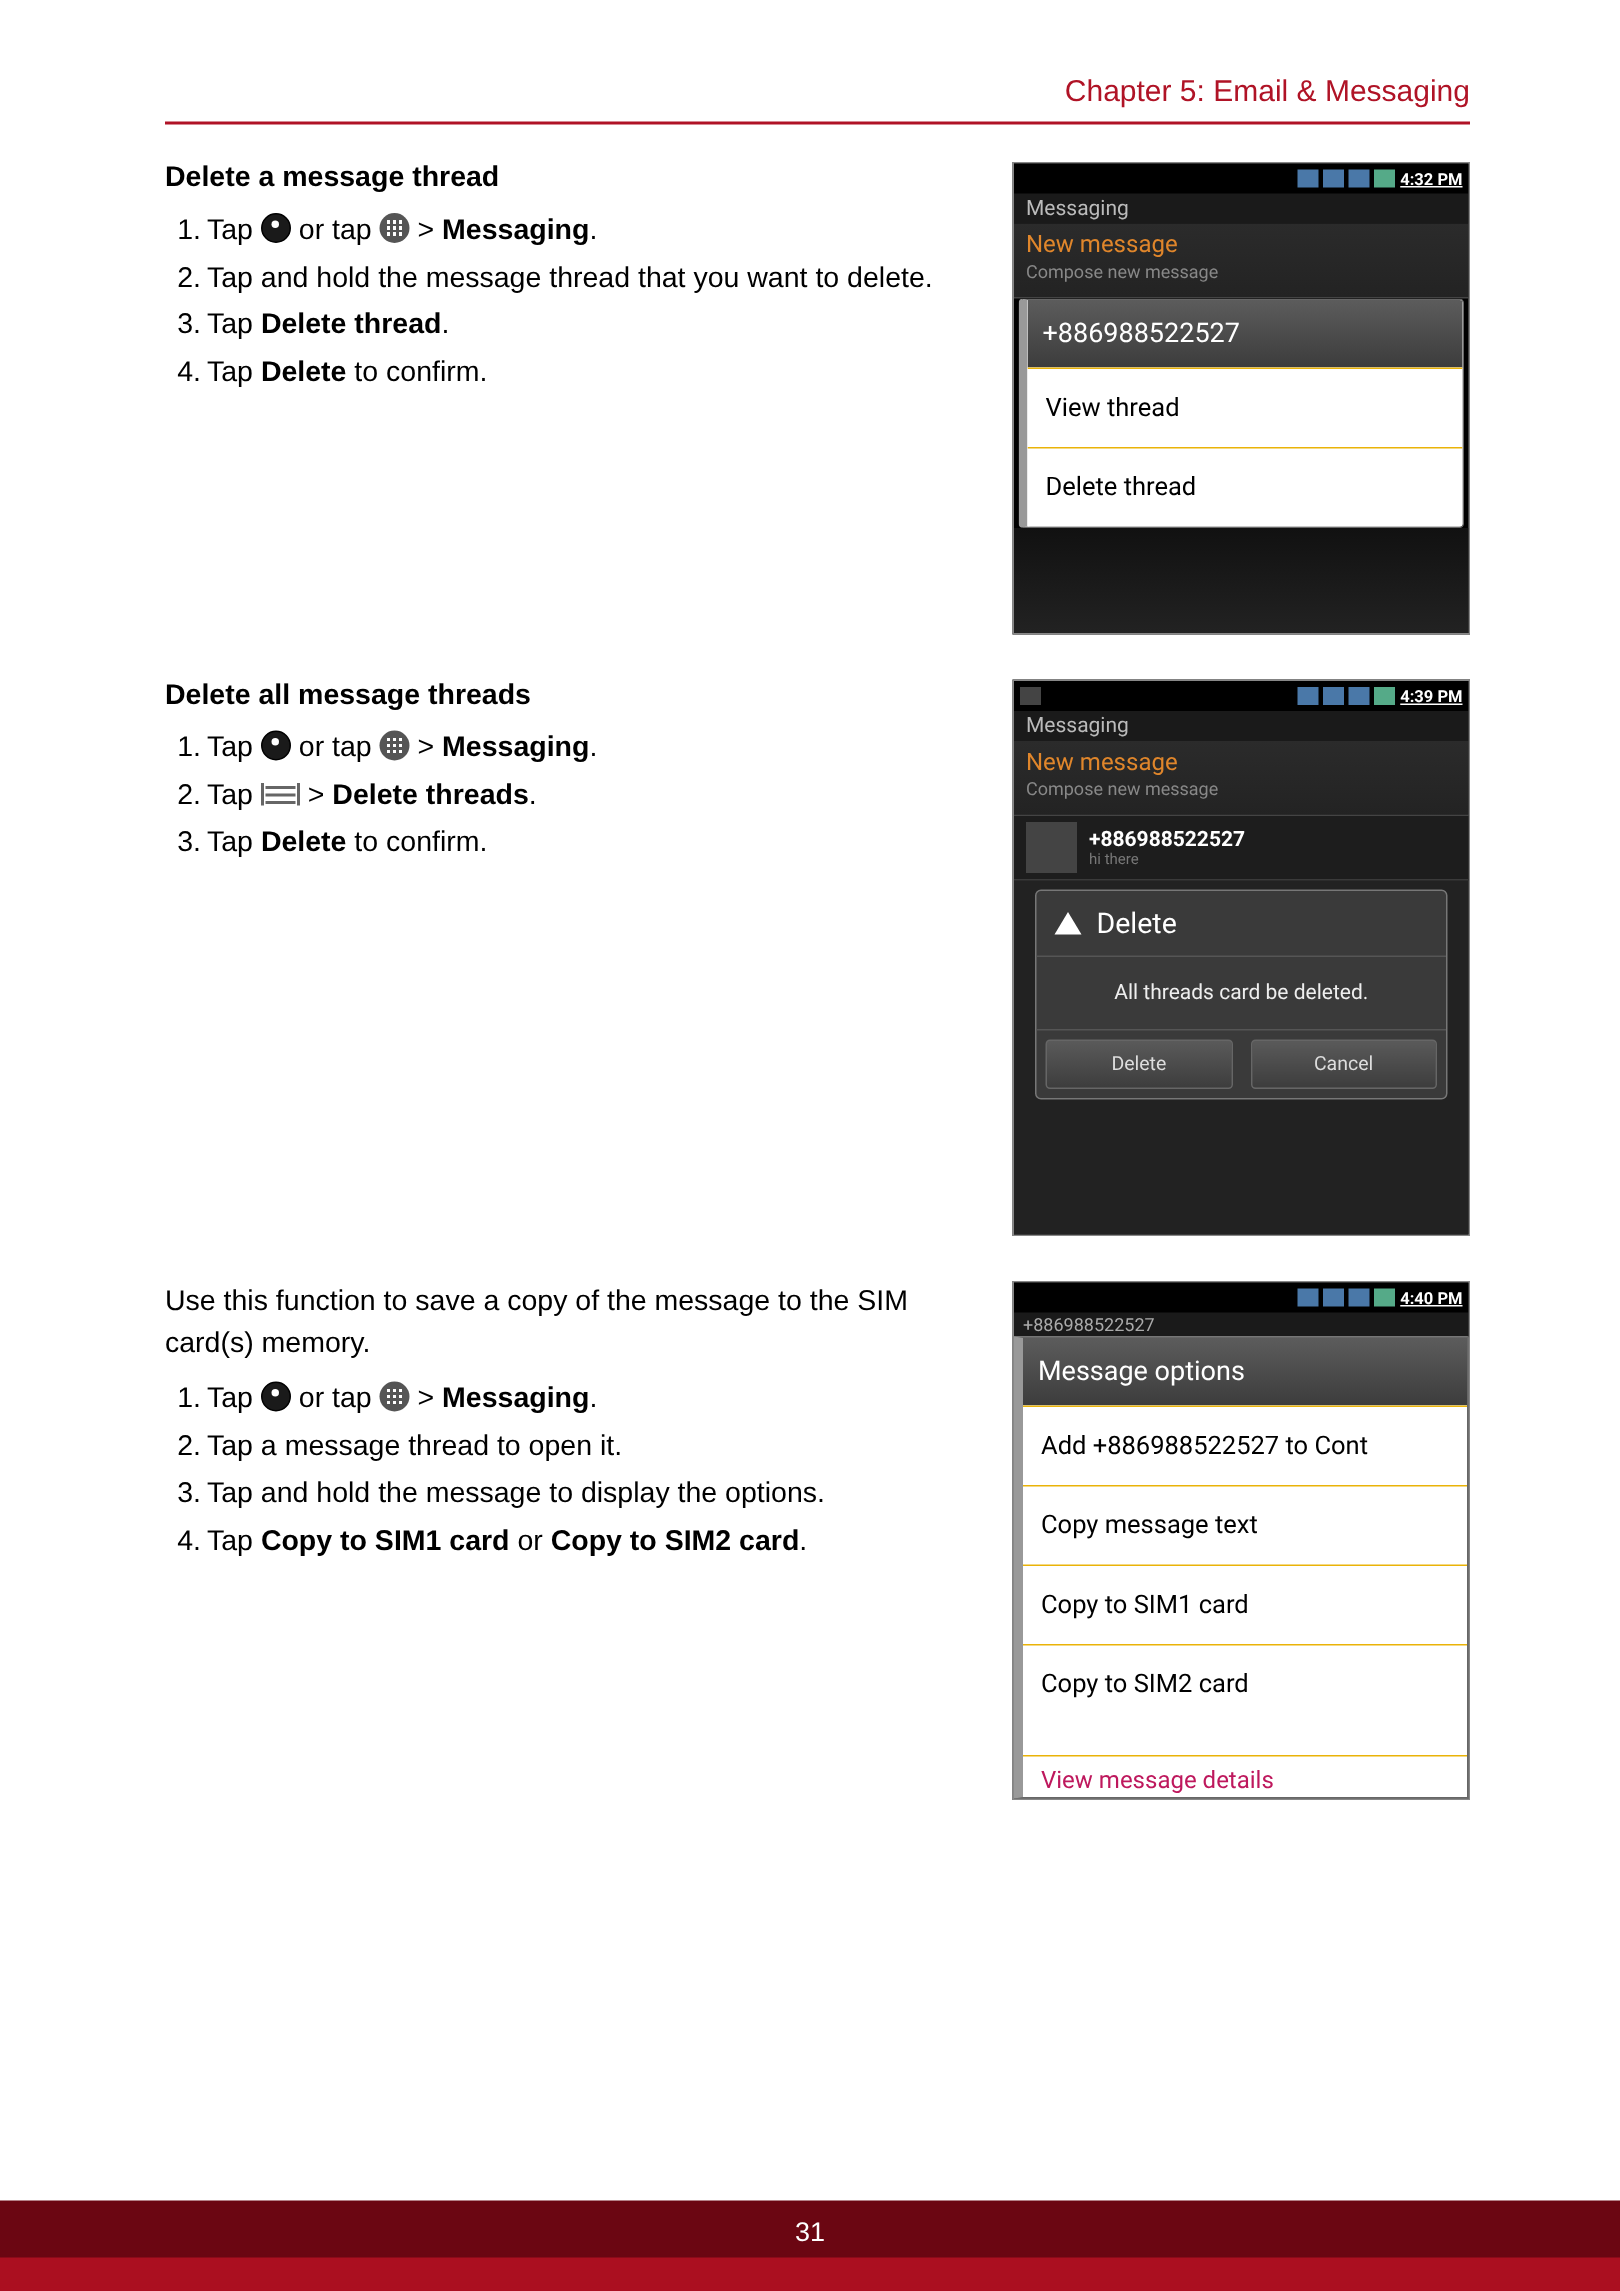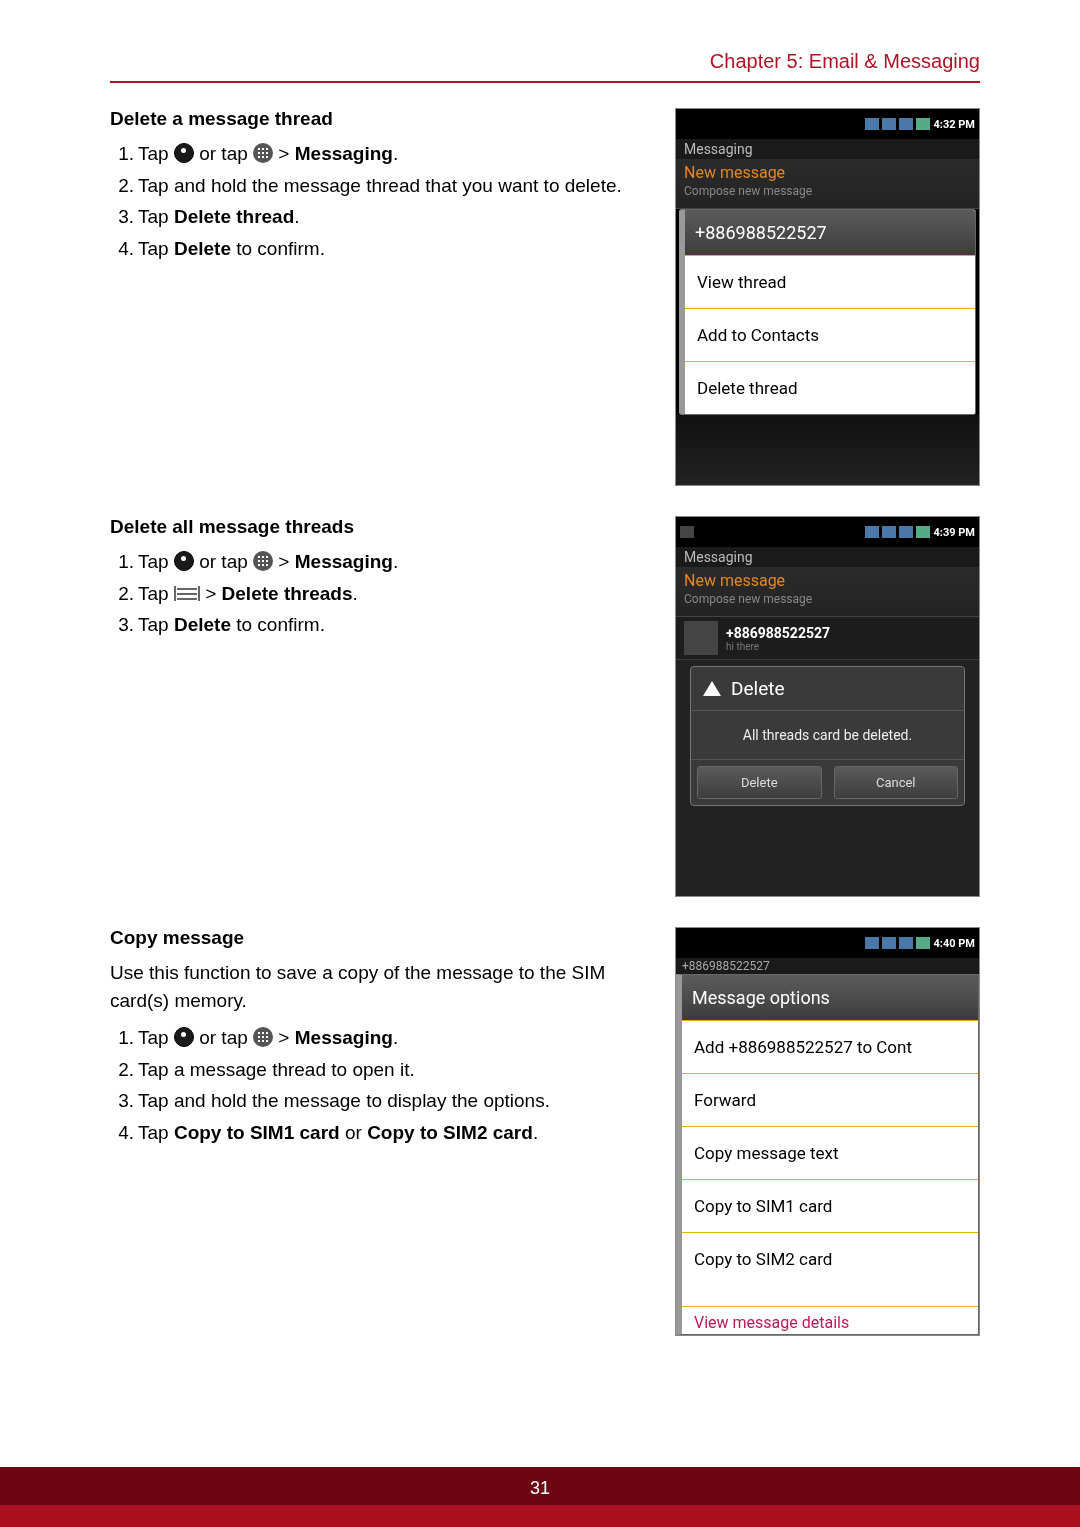--- a/index.html
+++ b/index.html
@@ -113,28 +113,29 @@
   .phone {
     border: 1px solid #888;
     background: #000;
     width: 100%;
     font-family: "Segoe UI", Roboto, Arial, sans-serif;
     color: #fff;
     overflow: hidden;
   }
   .statusbar {
     background: #000;
-    height: 30px;
+    height: 20px;
     display: flex;
     justify-content: flex-end;
     align-items: center;
     gap: 4px;
     padding: 0 4px;
     font-size: 11px;
     font-weight: bold;
+    text-decoration: underline;
   }
   .status-icons {
     display:flex; gap:3px; align-items:center;
   }
   .sicn { width:14px; height:12px; background:#4a78a8; }
   .sicn.b { background:#5a8; }
   .appheader {
     background: #1a1a1a;
     color: #bbb;
     font-size: 14px;
@@ -265,21 +266,20 @@
           <span>4:32 PM</span>
         </div>
         <div class="appheader">Messaging</div>
         <div class="newmsg-row">
           <div class="newmsg-title">New message</div>
           <div class="newmsg-sub">Compose new message</div>
         </div>
         <div class="ctx-menu">
           <div class="ctx-header">+886988522527</div>
           <div class="ctx-item">View thread</div>
-          <div class="ctx-item">Add to Contacts</div>
           <div class="ctx-item">Delete thread</div>
         </div>
         <div class="dark-gap"></div>
       </div>
     </div>
   </div>
 
   <div class="content-row">
     <div class="left-col">
       <h3>Delete all message threads</h3>
@@ -331,21 +331,20 @@
               <div class="dlg-btn">Cancel</div>
             </div>
           </div>
         </div>
       </div>
     </div>
   </div>
 
   <div class="content-row">
     <div class="left-col">
-      <h3>Copy message</h3>
       <p class="intro">Use this function to save a copy of the message to the SIM card(s) memory.</p>
       <ol>
         <li>
           <span>Tap </span><span class="icon-circ black"></span><span> or tap </span><span class="icon-circ apps"></span><span>  &gt; </span><b>Messaging</b><span>.</span>
         </li>
         <li>Tap a message thread to open it.</li>
         <li>Tap and hold the message to display the options.</li>
         <li>
           <span>Tap </span><b>Copy to SIM1 card</b><span> or </span><b>Copy to SIM2 card</b><span>.</span>
         </li>
@@ -359,21 +358,20 @@
               <span class="sicn"></span>
               <span class="sicn"></span>
               <span class="sicn b"></span>
             </div>
           <span>4:40 PM</span>
         </div>
         <div class="msgopts-head">+886988522527</div>
         <div class="ctx-menu" style="margin:0;border-left:6px solid #999;border-radius:0;">
           <div class="ctx-header">Message options</div>
           <div class="ctx-item">Add +886988522527 to Cont</div>
-          <div class="ctx-item">Forward</div>
           <div class="ctx-item">Copy message text</div>
           <div class="ctx-item">Copy to SIM1 card</div>
           <div class="ctx-item">Copy to SIM2 card</div>
           <div class="ctx-item fade">View message details</div>
         </div>
       </div>
     </div>
   </div>
 </div>
 

